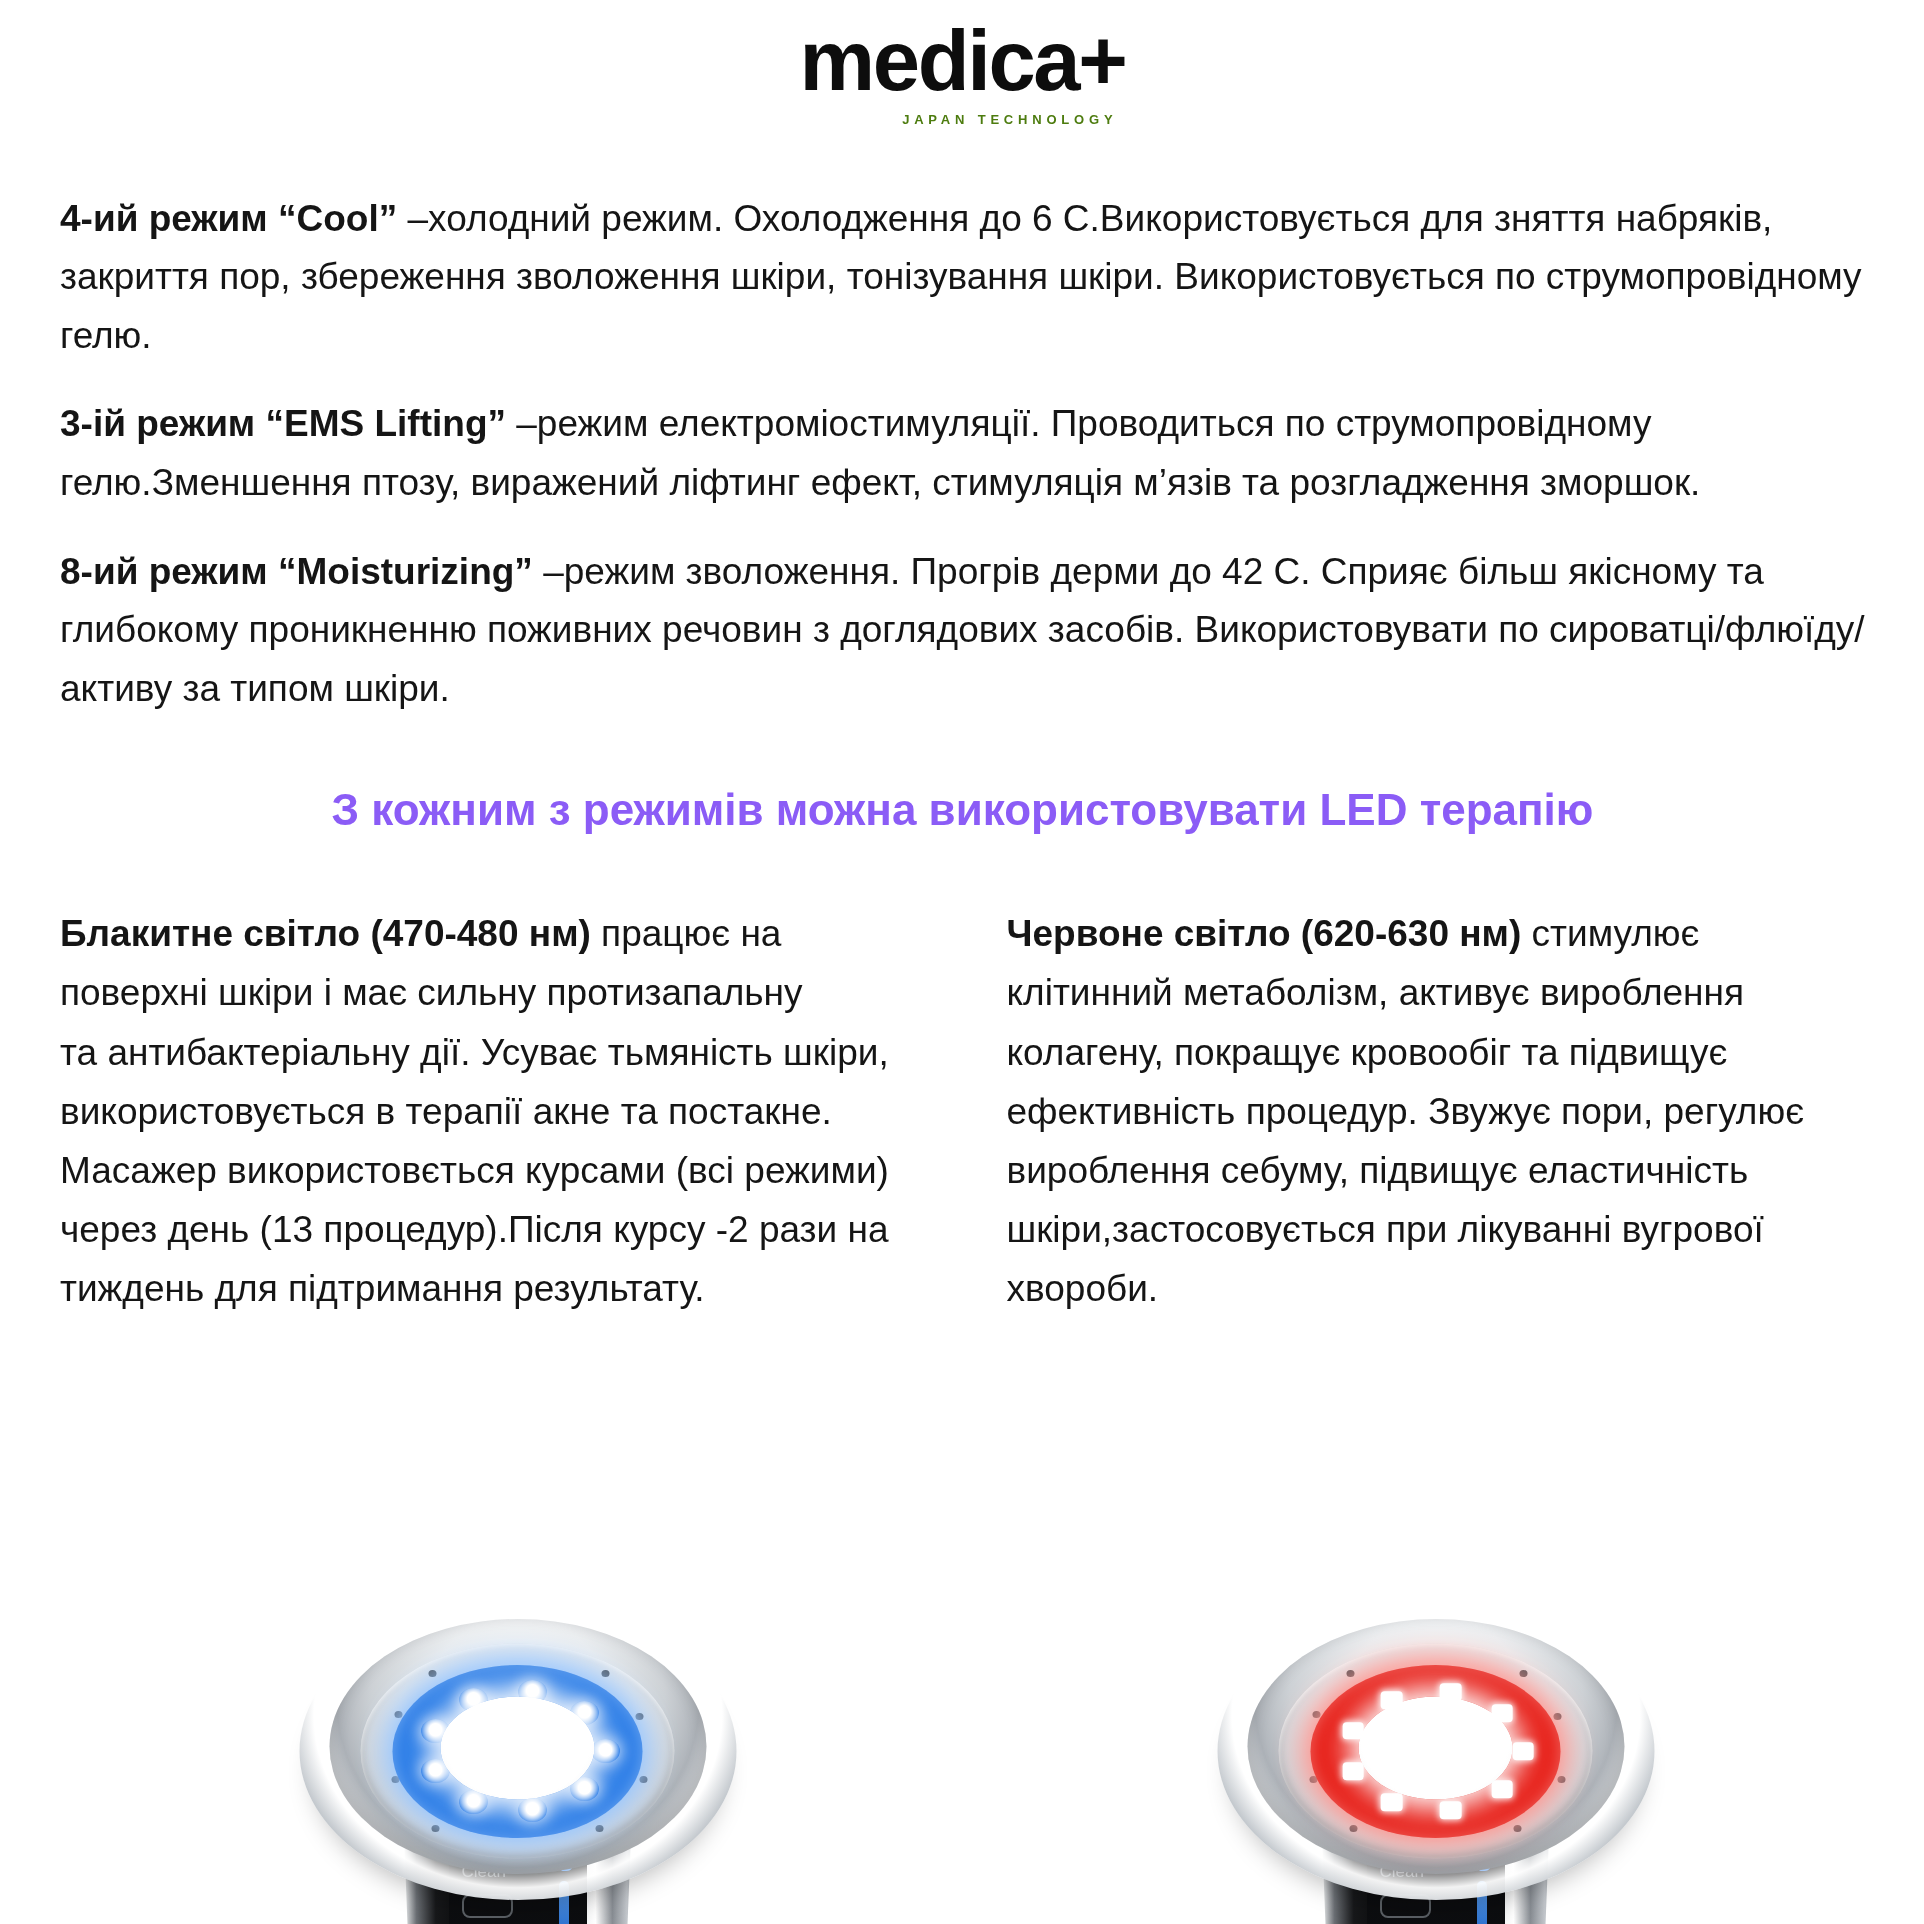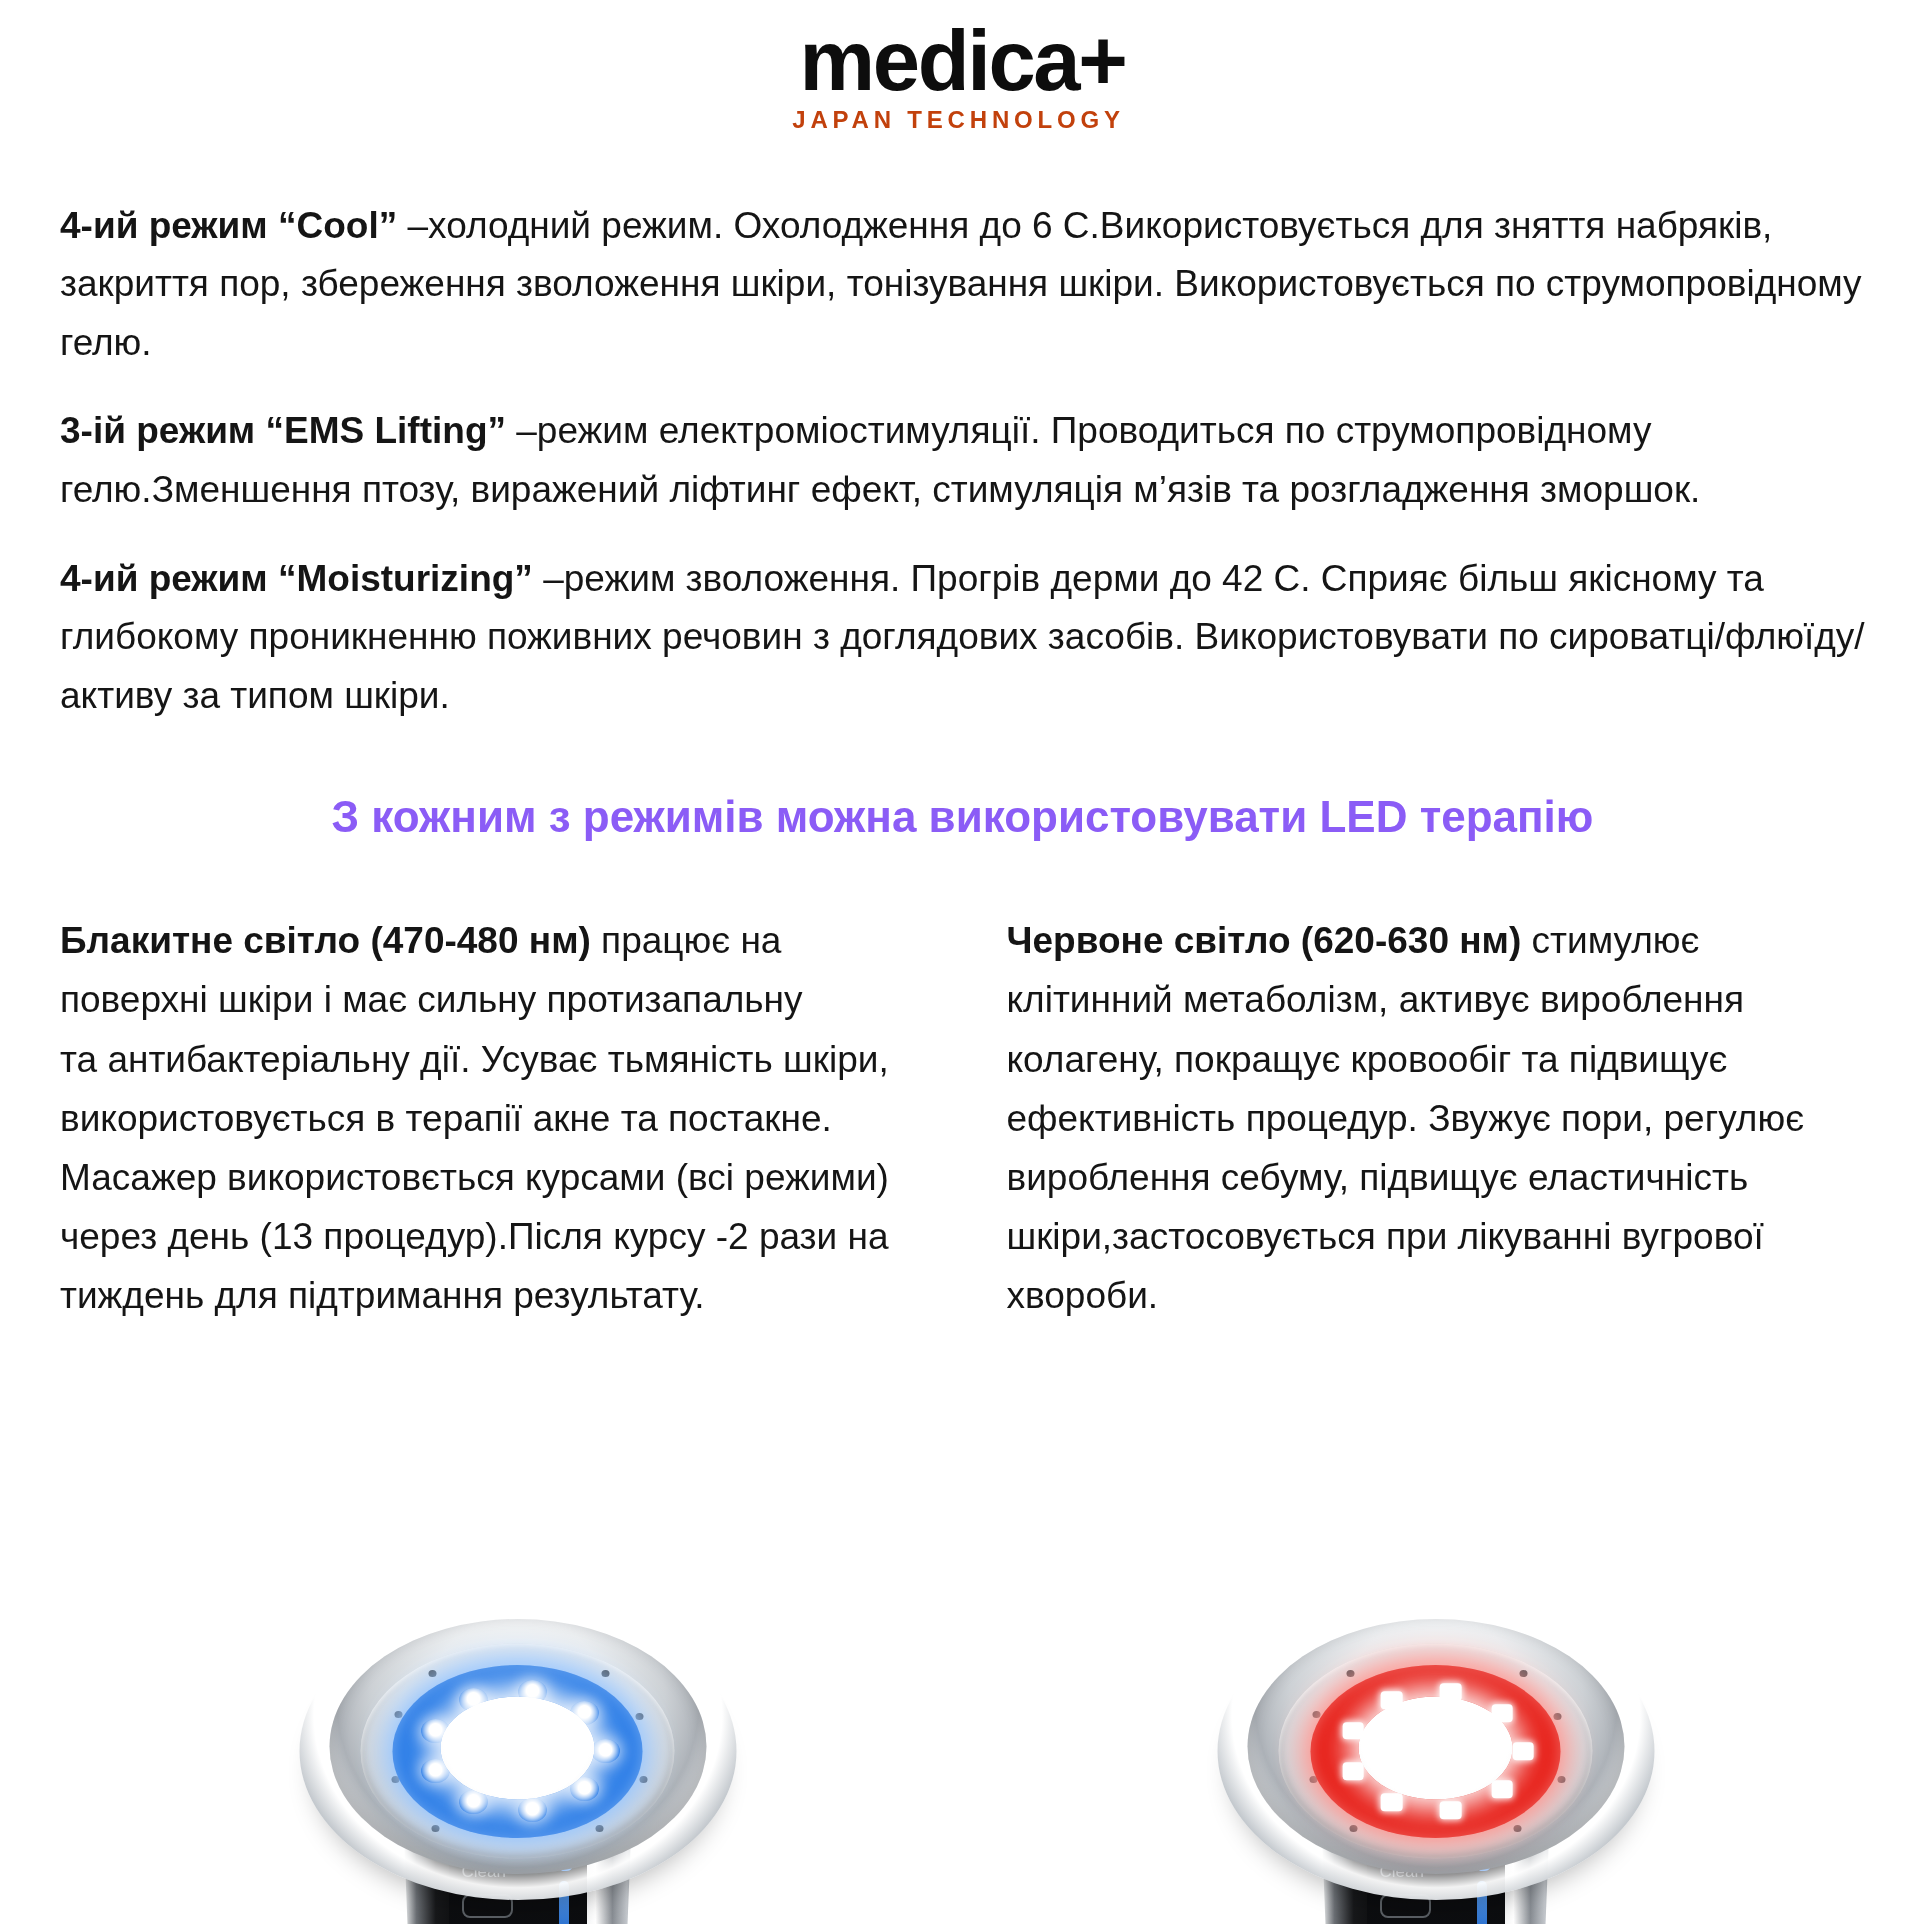--- a/index.html
+++ b/index.html
@@ -4,22 +4,22 @@
 <style>
   * { margin:0; padding:0; box-sizing:border-box; }
   html,body { width:1925px; height:1925px; overflow:hidden; background:#ffffff;
               font-family:"Liberation Sans", sans-serif; color:#151515; }
   .page { position:relative; width:1925px; height:1830px; padding:17.6px 60px 0; }
 
   
   .logo-wrap { text-align:center; }
   .logo-block { display:inline-block; }
   .logo-text { font-size:85px; line-height:1; font-weight:600; letter-spacing:-2.4px; color:#0d0d0d; }
-  .logo-tagline { text-align:right; padding-right:8px; margin-top:3px;
-                  font-size:24px; font-weight:700; letter-spacing:4.8px; color:#c2410c; }
+  .logo-tagline { text-align:right; padding-right:8px; margin-top:9px;
+                  font-size:13px; font-weight:700; letter-spacing:4.8px; color:#4d7c0f; }
 
   
   .modes { margin-top:63px; }
   .mode { font-size:37px; line-height:1.58; margin-bottom:30.5px; }
   .mode strong { font-weight:700; }
 
   
   .led-heading { margin:67px 0 69px; text-align:center; font-size:44px; font-weight:700; color:#8b5cf6; }
 
   
@@ -99,21 +99,21 @@
   <div class="logo-wrap">
     <div class="logo-block">
       <div class="logo-text">medica+</div>
       <div class="logo-tagline">JAPAN TECHNOLOGY</div>
     </div>
   </div>
 
   <section class="modes">
     <p class="mode"><strong>4-ий режим “Cool”</strong><span> –холодний режим. Охолодження до 6 С.Використовується для зняття набряків, закриття пор, збереження зволоження шкіри, тонізування шкіри. Використовується по струмопровідному гелю.</span></p>
     <p class="mode"><strong>3-ій режим “EMS Lifting”</strong><span> –режим електроміостимуляції. Проводиться по струмопровідному гелю.Зменшення птозу, виражений ліфтинг ефект, стимуляція м’язів та розгладження зморшок.</span></p>
-    <p class="mode"><strong>4-ий режим “Moisturizing”</strong><span> –режим зволоження. Прогрів дерми до 42 С. Сприяє більш якісному та глибокому проникненню поживних речовин з доглядових засобів. Використовувати по сироватці/флюїду/активу за типом шкіри.</span></p>
+    <p class="mode"><strong>8-ий режим “Moisturizing”</strong><span> –режим зволоження. Прогрів дерми до 42 С. Сприяє більш якісному та глибокому проникненню поживних речовин з доглядових засобів. Використовувати по сироватці/флюїду/активу за типом шкіри.</span></p>
   </section>
 
   <h2 class="led-heading">З кожним з режимів можна використовувати LED терапію</h2>
 
   <section class="led-columns">
     <div class="led-col">
       <strong>Блакитне світло (470-480 нм)</strong>
       <span class="col-body">працює на поверхні шкіри і має сильну протизапальну
 та антибактеріальну дії. Усуває тьмяність шкіри, використовується в терапії акне та постакне. Масажер використовється курсами (всі режими) через день (13 процедур).Після курсу  -2 рази на тиждень для підтримання результату.</span>
     </div>

